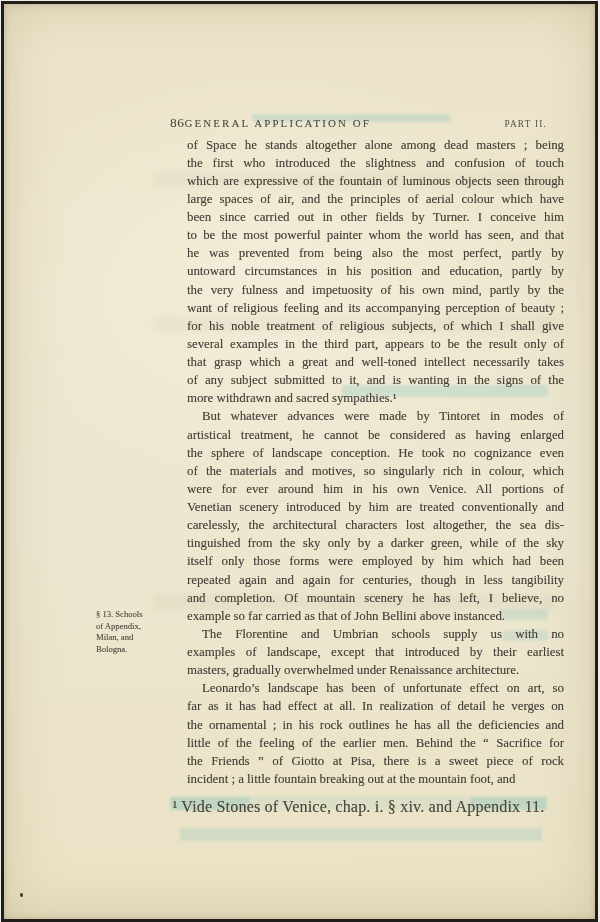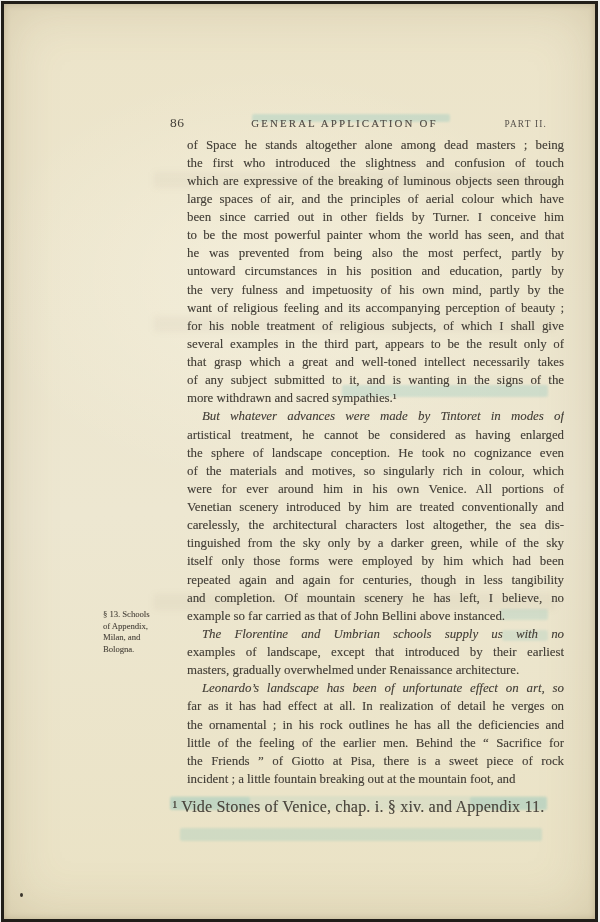--- a/index.html
+++ b/index.html
@@ -25,39 +25,39 @@
           filter:blur(1.2px); border-radius:2px; pointer-events:none; }
   .speck { position:absolute; width:3px; height:4px; border-radius:50%;
            background:#3a352c; }
 
   .header-row {
     position:absolute; left:166px; top:111px; width:377px;
     display:flex; align-items:baseline;
   }
   .page-number { font-size:13.5px; color:var(--ink, #45413a); letter-spacing:0.5px; }
   .running-header {
-    flex:1; text-align:center; font-size:10.8px; letter-spacing:2.2px;
+    flex:1; text-align:left; font-size:10.8px; letter-spacing:2.2px;
     color:var(--header_ink, #55504a);
     text-shadow:0.2px 0.2px 0.4px rgba(70,60,50,0.4);
   }
   .part-label { font-size:9.3px; letter-spacing:1.2px; color:var(--header_ink, #55504a); }
 
   .body-text { position:absolute; left:183px; top:131.5px; width:377px; }
   .line {
     display:block; white-space:nowrap; overflow:hidden;
     font-size:12.8px; line-height:18.12px;
     color:var(--ink, #45413a);
     text-align:justify; text-align-last:justify;
     text-shadow:0.25px 0.25px 0.35px rgba(72,62,50,0.38);
   }
   .line.last { text-align-last:left; }
-  .paragraph.indent .line:first-child { text-indent:15px;font-style:italic; }
+  .paragraph.indent .line:first-child { text-indent:15px; }
 
   .margin-note {
-    position:absolute; left:99px; top:605px; width:74px;
+    position:absolute; left:92px; top:605px; width:74px;
     font-size:8.6px; line-height:11.6px; color:#4b463e;
     text-shadow:0.2px 0.2px 0.3px rgba(72,62,50,0.35);
   }
   .margin-note .mn-line { display:block; }
 
   .footnote {
     position:absolute; left:166px; top:794px; width:377px;
     text-align:center; font-size:16px; color:#4b463e;
     text-shadow:0.2px 0.2px 0.3px rgba(72,62,50,0.35);
     letter-spacing:0.2px;
@@ -85,21 +85,21 @@
   <div class="header-row">
     <span class="page-number">86</span>
     <span class="running-header">GENERAL APPLICATION OF</span>
     <span class="part-label">PART II.</span>
   </div>
 
   <div class="body-text">
     <div class="paragraph">
         <div class="line">of Space he stands altogether alone among dead masters ; being</div>
         <div class="line">the first who introduced the slightness and confusion of touch</div>
-        <div class="line">which are expressive of the breaking of luminous objects seen through</div>
+        <div class="line">which are expressive of the fountain of luminous objects seen through</div>
         <div class="line">large spaces of air, and the principles of aerial colour which have</div>
         <div class="line">been since carried out in other fields by Turner.  I conceive him</div>
         <div class="line">to be the most powerful painter whom the world has seen, and that</div>
         <div class="line">he was prevented from being also the most perfect, partly by</div>
         <div class="line">untoward circumstances in his position and education, partly by</div>
         <div class="line">the very fulness and impetuosity of his own mind, partly by the</div>
         <div class="line">want of religious feeling and its accompanying perception of beauty ;</div>
         <div class="line">for his noble treatment of religious subjects, of which I shall give</div>
         <div class="line">several examples in the third part, appears to be the result only of</div>
         <div class="line">that grasp which a great and well-toned intellect necessarily takes</div>

